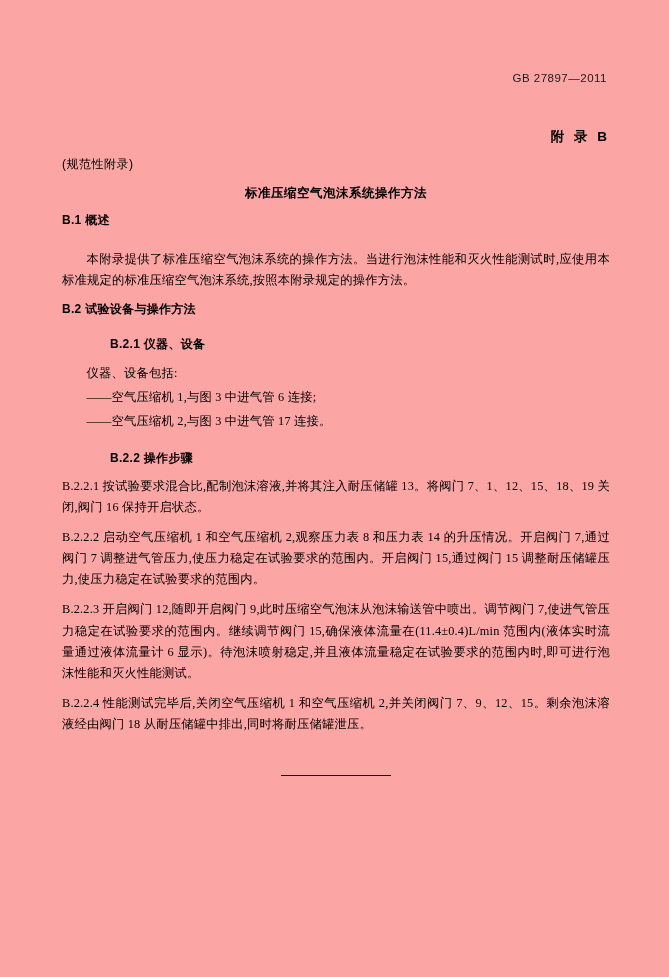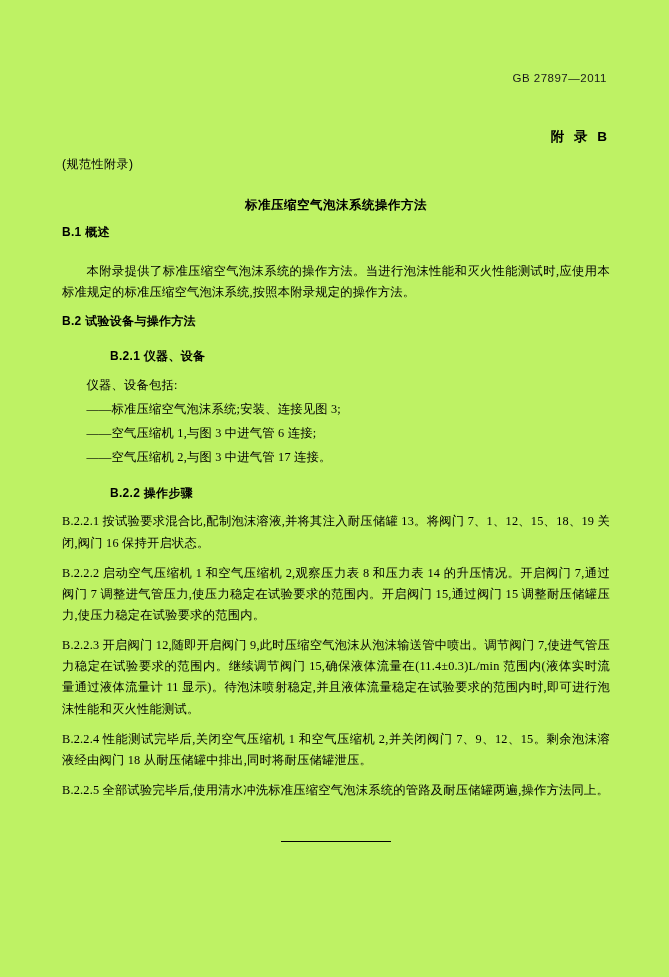--- a/index.html
+++ b/index.html
@@ -13,21 +13,21 @@
     font-family: "Liberation Serif", "DejaVu Serif", serif;
     color: #000000;
     position: relative;
     overflow: hidden;
   }
   .page {
     position: absolute;
     left: 0; top: 0;
     width: 669px;
     height: 977px;
-    background: #bef264;
+    background: #fca5a5;
   }
   .header-std {
     position: absolute;
     right: 62px;
     top: 72px;
     font-family: "Liberation Sans", "DejaVu Sans", sans-serif;
     font-size: 11.5px;
     letter-spacing: 0.5px;
     color: #1a1a1a;
   }
@@ -50,21 +50,21 @@
     font-family: "Liberation Sans", "DejaVu Sans", sans-serif;
     font-size: 12px;
     margin-top: 10px;
     letter-spacing: 0.5px;
   }
   .annex-name {
     text-align: center;
     font-family: "Liberation Sans", "DejaVu Sans", sans-serif;
     font-weight: bold;
     font-size: 12.5px;
-    margin-top: 24px;
+    margin-top: 12px;
     letter-spacing: 0.5px;
   }
   .sec-head {
     font-family: "Liberation Sans", "DejaVu Sans", sans-serif;
     font-weight: bold;
     font-size: 12px;
     margin-top: 10px;
     letter-spacing: 0.3px;
   }
   .sec-head-sub {
@@ -118,27 +118,25 @@
     <div class="annex-sub">(规范性附录)</div>
     <div class="annex-name">标准压缩空气泡沫系统操作方法</div>
 
     <div class="sec-head">B.1  概述</div>
     <p class="body indent">本附录提供了标准压缩空气泡沫系统的操作方法。当进行泡沫性能和灭火性能测试时,应使用本标准规定的标准压缩空气泡沫系统,按照本附录规定的操作方法。</p>
 
     <div class="sec-head">B.2  试验设备与操作方法</div>
 
     <div class="sec-head-sub">B.2.1  仪器、设备</div>
     <p class="body indent tight">仪器、设备包括:</p>
-    <p class="body dash">——标准压缩空气泡沫系统;安装、连接见图 3;</p>
     <p class="body dash">——空气压缩机 1,与图 3 中进气管 6 连接;</p>
     <p class="body dash">——空气压缩机 2,与图 3 中进气管 17 连接。</p>
 
     <div class="sec-head-sub">B.2.2  操作步骤</div>
     <p class="body para-num">B.2.2.1  按试验要求混合比,配制泡沫溶液,并将其注入耐压储罐 13。将阀门 7、1、12、15、18、19 关闭,阀门 16 保持开启状态。</p>
     <p class="body para-num">B.2.2.2  启动空气压缩机 1 和空气压缩机 2,观察压力表 8 和压力表 14 的升压情况。开启阀门 7,通过阀门 7 调整进气管压力,使压力稳定在试验要求的范围内。开启阀门 15,通过阀门 15 调整耐压储罐压力,使压力稳定在试验要求的范围内。</p>
-    <p class="body para-num">B.2.2.3  开启阀门 12,随即开启阀门 9,此时压缩空气泡沫从泡沫输送管中喷出。调节阀门 7,使进气管压力稳定在试验要求的范围内。继续调节阀门 15,确保液体流量在(11.4±0.3)L/min 范围内(液体实时流量通过液体流量计 11 显示)。待泡沫喷射稳定,并且液体流量稳定在试验要求的范围内时,即可进行泡沫性能和灭火性能测试。</p>
+    <p class="body para-num">B.2.2.3  开启阀门 12,随即开启阀门 9,此时压缩空气泡沫从泡沫输送管中喷出。调节阀门 7,使进气管压力稳定在试验要求的范围内。继续调节阀门 15,确保液体流量在(11.4±0.4)L/min 范围内(液体实时流量通过液体流量计 6 显示)。待泡沫喷射稳定,并且液体流量稳定在试验要求的范围内时,即可进行泡沫性能和灭火性能测试。</p>
     <p class="body para-num">B.2.2.4  性能测试完毕后,关闭空气压缩机 1 和空气压缩机 2,并关闭阀门 7、9、12、15。剩余泡沫溶液经由阀门 18 从耐压储罐中排出,同时将耐压储罐泄压。</p>
-    <p class="body para-num">B.2.2.5  全部试验完毕后,使用清水冲洗标准压缩空气泡沫系统的管路及耐压储罐两遍,操作方法同上。</p>
 
     <div class="rule"></div>
 
   </div>
 </div>
 
 </body></html>

